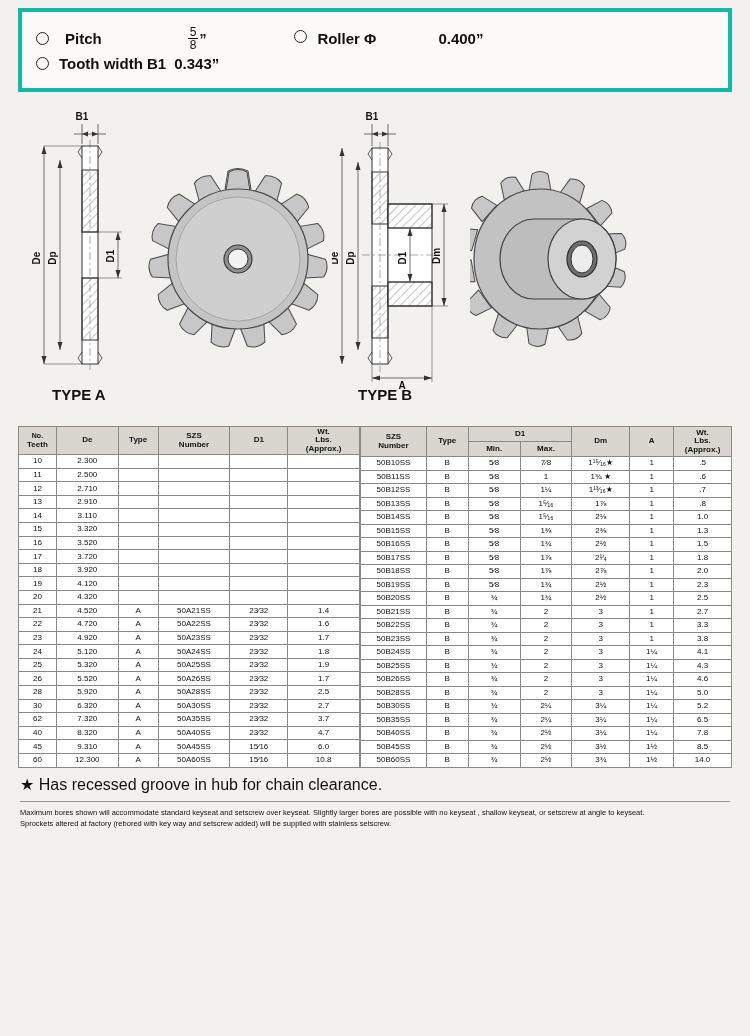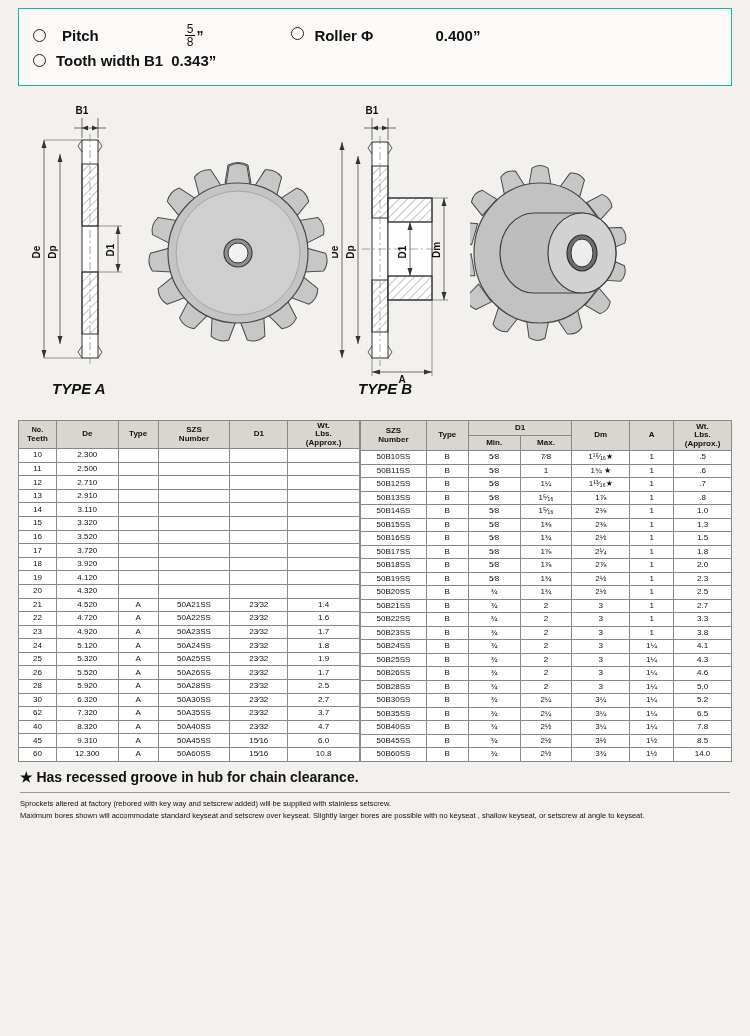--- a/index.html
+++ b/index.html
@@ -14,21 +14,21 @@
   .page{position:relative;width:750px;height:1036px;padding:0;box-sizing:border-box;}
 
   
   .header{display:flex;align-items:flex-end;gap:22px;padding:14px 0 6px 22px;}
   .hdr-no{font-size:28px;font-weight:bold;letter-spacing:-0.5px;}
   .hdr-title{font-size:30px;font-weight:bold;letter-spacing:0.2px;}
 
   
   .specbox{
     margin:8px 18px 0 18px;
-    border:1px solid #14b8a6;
+    border:4px solid #14b8a6;
     background:#fbfaf8;
     padding:10px 14px 12px 14px;
   }
   .specrow{display:flex;align-items:center;margin:4px 0;}
   .bullet{
     width:11px;height:11px;border:1.5px solid #222;border-radius:50%;
     display:inline-block;margin-right:10px;flex:none;
   }
   .spec-label{font-size:15px;font-weight:bold;min-width:0;}
   .spec-val{font-size:15px;font-weight:bold;}
@@ -40,21 +40,21 @@
 
   .sp-pitch{margin-left:6px;}
   .sp-pitch-val{margin-left:86px;}
   .sp-roller{margin-left:88px;display:flex;}
   .sp-roller-val{margin-left:62px;}
   .sp-tw-val{margin-left:8px;}
 
   
   .drawings{position:relative;height:320px;margin-top:14px;}
   .dwg{position:absolute;}
-  .capt{position:absolute;font-style:italic;font-size:15px;font-weight:bold;}
+  .capt{position:absolute;font-size:15px;font-weight:bold;}
 
   
   .sectiontitles{position:relative;height:34px;margin-top:6px;}
   .sectiontitles div{position:absolute;font-size:21px;font-weight:bold;font-family:"Liberation Serif",serif;}
   .st-a{left:22px;top:0;}
   .st-b{left:352px;top:0;}
   .st-c{left:560px;top:0;}
 
   
   .tables{display:flex;margin:0 18px;gap:0;}
@@ -66,21 +66,21 @@
   .tblA col.c1{width:38px}.tblA col.c2{width:62px}.tblA col.c3{width:40px}
   .tblA col.c4{width:72px}.tblA col.c5{width:58px}.tblA col.c6{width:72px}
   .tblB col.d1{width:66px}.tblB col.d2{width:42px}.tblB col.d3{width:52px}
   .tblB col.d4{width:52px}.tblB col.d5{width:58px}.tblB col.d6{width:44px}
   .tblB col.d7{width:58px}
   tbody td{background:#fff;height:12.5px;}
   .sm{font-size:7px;}
 
   
   .footnotes{margin:6px 20px 0 20px;font-size:9px;line-height:1.35;}
-  .fn-star{font-weight:bold;font-size:14px;margin-bottom:6px;}
+  .fn-star{font-weight:normal;font-size:16px;margin-bottom:6px;}
   .fn-rule{border-top:1px solid #999;margin:4px 0 5px 0;}
   .fn-small{font-size:7.5px;line-height:1.5;}
 </style>
 </head>
 <body>
 
 <div class="page">
 
 
   <div class="specbox">
@@ -726,17 +726,17 @@
             <td>1½</td>
             <td>14.0</td>
           </tr>
         </tbody>
     </table>
   </div>
 
   <div class="footnotes">
     <div class="fn-star">★ Has recessed  groove in hub for chain clearance.</div>
     <div class="fn-rule"></div>
+    <div class="fn-small">Maximum bores shown will accommodate standard keyseat and setscrew over keyseat. Slightly larger bores are possible with no keyseat , shallow keyseat, or setscrew at angle to keyseat.</div>
     <div class="fn-small">Sprockets altered at factory (rebored with key way and setscrew added) will be supplied with stainless setscrew.</div>
-    <div class="fn-small">Maximum bores shown will accommodate standard keyseat and setscrew over keyseat. Slightly larger bores are possible with no keyseat , shallow keyseat, or setscrew at angle to keyseat.</div>
   </div>
 
 </div>
 
 </body></html>

